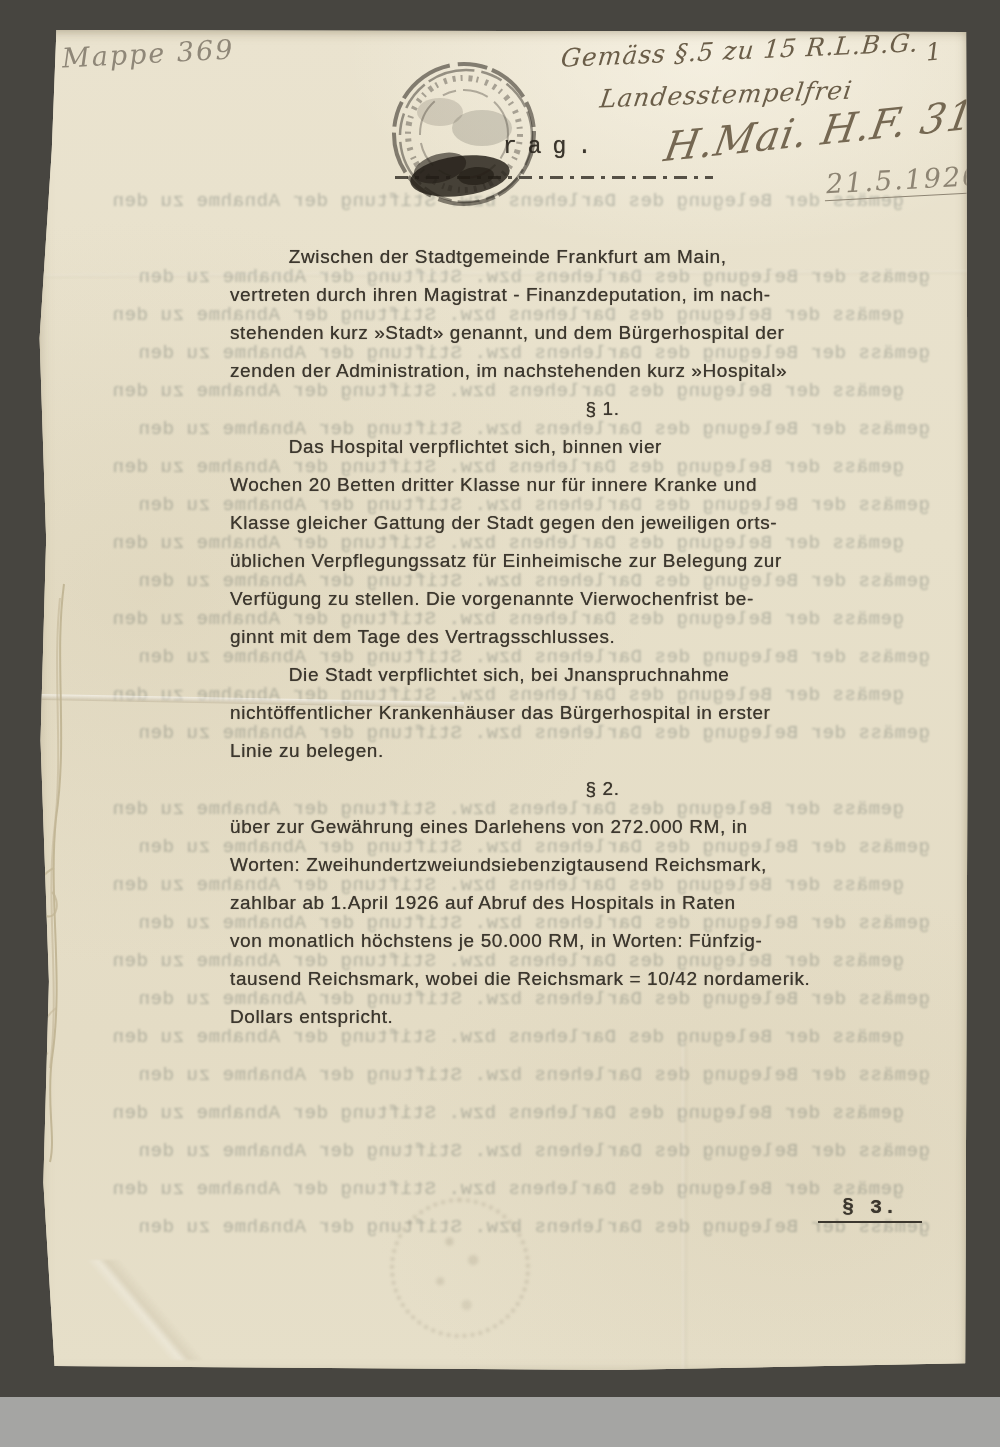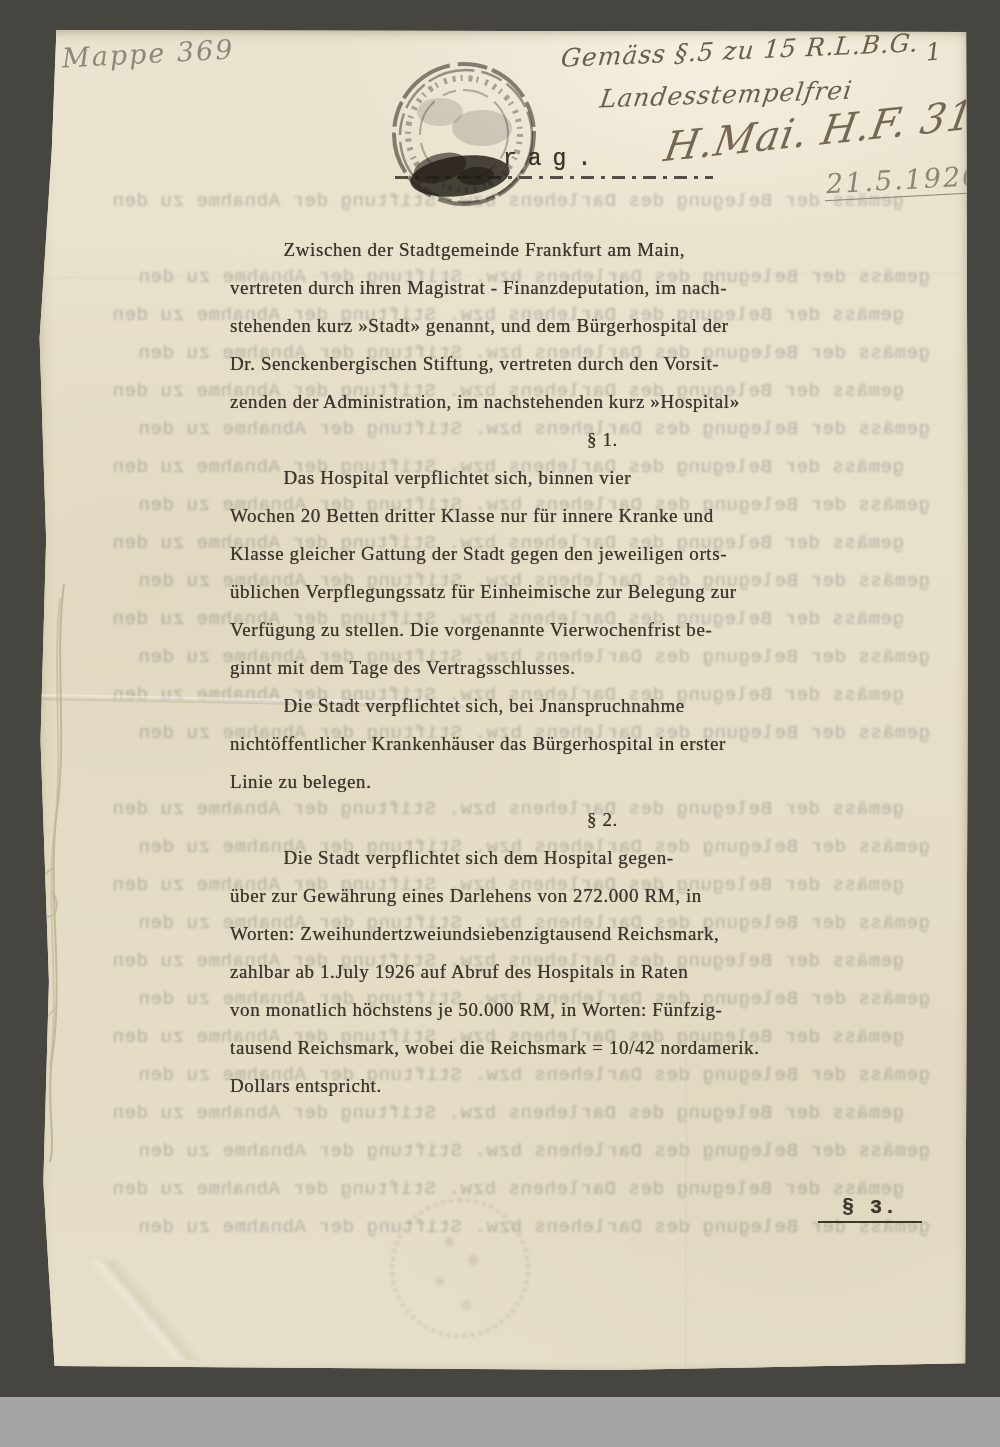--- a/index.html
+++ b/index.html
@@ -33,28 +33,28 @@
     background:linear-gradient(50deg,transparent 46%,rgba(255,255,255,.5) 50%,rgba(147,132,101,.25) 53%,transparent 58%);
     filter:blur(1px);}
   
   .bleed-line{
     position:absolute;width:840px;transform:scaleX(-1);filter:blur(1.3px);
     font-family:"Liberation Mono",monospace;font-size:19px;letter-spacing:.6px;
     color:rgba(62,76,72,.30);white-space:nowrap;overflow:hidden;pointer-events:none;
   }
   
   .typed-block{
-    position:absolute;left:196px;top:201px;width:745px;
-    font-family:Liberation Serif, serif;font-size:19px;letter-spacing:.6px;
+    position:absolute;left:196px;top:208px;width:745px;
+    font-family:Liberation Sans, sans-serif;font-size:19px;letter-spacing:.6px;
     color:#3c372e;text-shadow:0 0 .7px rgba(58,52,42,.85);
   }
   .tline{height:38px;line-height:38px;white-space:pre;}
   .tline.heading{text-align:center;white-space:normal;}
   .doc-title{
-    position:absolute;left:469px;top:116px;
+    position:absolute;left:469px;top:104px;
     font-family:"Liberation Mono",monospace;font-size:23px;letter-spacing:11px;
     color:#3a352c;text-shadow:0 0 .7px rgba(58,52,42,.85);
   }
   .title-underline{
     position:absolute;left:361px;top:146px;width:318px;height:3px;opacity:.85;
     background:repeating-linear-gradient(90deg,#3a352c 0 13px,transparent 13px 20px,#3a352c 20px 24px,transparent 24px 31px);
   }
   .section3{
     position:absolute;left:784px;top:1166px;width:104px;text-align:center;
     font-family:"Liberation Mono",monospace;font-size:20px;font-weight:bold;color:#3c372e;
@@ -157,37 +157,35 @@
   <div class="hw ink1">Gemäss §.5 zu 15 R.L.B.G.</div>
   <div class="hw ink1-num">1</div>
   <div class="hw ink2">Landesstempelfrei</div>
   <div class="hw ink-sig">H.Mai. H.F. 31/5 26</div>
   <div class="hw pencil-date">21.5.1926</div>
 
   <div class="typed-block">
       <div class="tline">          Zwischen der Stadtgemeinde Frankfurt am Main,</div>
       <div class="tline">vertreten durch ihren Magistrat - Finanzdeputation, im nach-</div>
       <div class="tline">stehenden kurz »Stadt» genannt, und dem Bürgerhospital der</div>
-      <div class="tline">Dr. Senckenbergischen Stiftung, vertreten durch den Vorsit-</div>
       <div class="tline">zenden der Administration, im nachstehenden kurz »Hospital»</div>
       <div class="tline heading">§ 1.</div>
       <div class="tline">          Das Hospital verpflichtet sich, binnen vier</div>
       <div class="tline">Wochen 20 Betten dritter Klasse nur für innere Kranke und</div>
       <div class="tline">Klasse gleicher Gattung der Stadt gegen den jeweiligen orts-</div>
       <div class="tline">üblichen Verpflegungssatz für Einheimische zur Belegung zur</div>
       <div class="tline">Verfügung zu stellen. Die vorgenannte Vierwochenfrist be-</div>
       <div class="tline">ginnt mit dem Tage des Vertragsschlusses.</div>
       <div class="tline">          Die Stadt verpflichtet sich, bei Jnanspruchnahme</div>
       <div class="tline">nichtöffentlicher Krankenhäuser das Bürgerhospital in erster</div>
       <div class="tline">Linie zu belegen.</div>
       <div class="tline heading">§ 2.</div>
-      <div class="tline">          Die Stadt verpflichtet sich dem Hospital gegen-</div>
       <div class="tline">über zur Gewährung eines Darlehens von 272.000 RM, in</div>
       <div class="tline">Worten: Zweihundertzweiundsiebenzigtausend Reichsmark,</div>
-      <div class="tline">zahlbar ab 1.July 1926 auf Abruf des Hospitals in Raten</div>
+      <div class="tline">zahlbar ab 1.April 1926 auf Abruf des Hospitals in Raten</div>
       <div class="tline">von monatlich höchstens je 50.000 RM, in Worten: Fünfzig-</div>
       <div class="tline">tausend Reichsmark, wobei die Reichsmark = 10/42 nordamerik.</div>
       <div class="tline">Dollars entspricht.</div>
     </div>
 
   <div class="section3">§ 3.</div>
 
   <div class="ghost-stamp"></div>
 </div>
 

